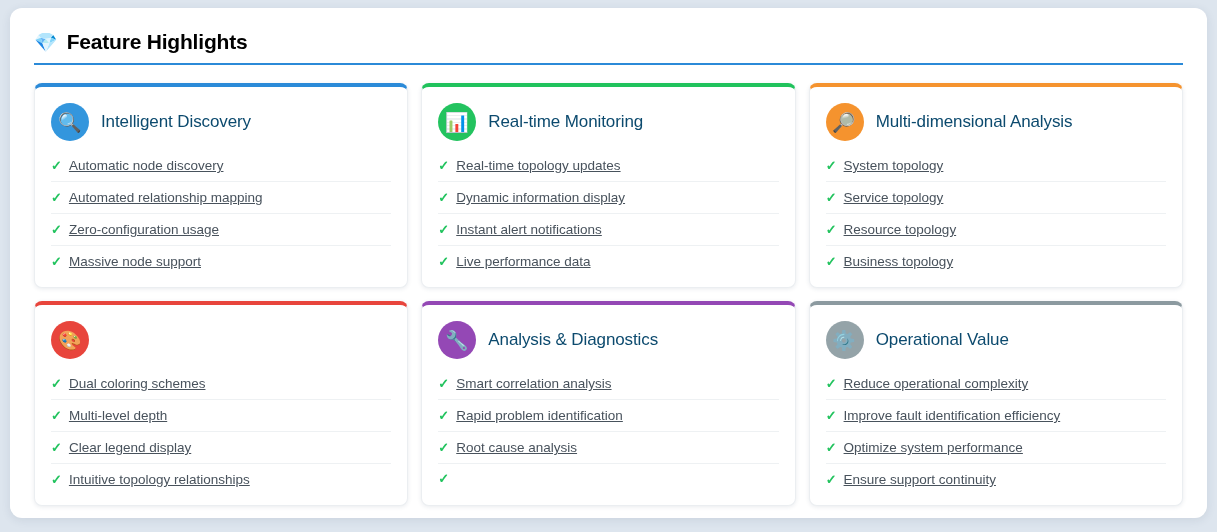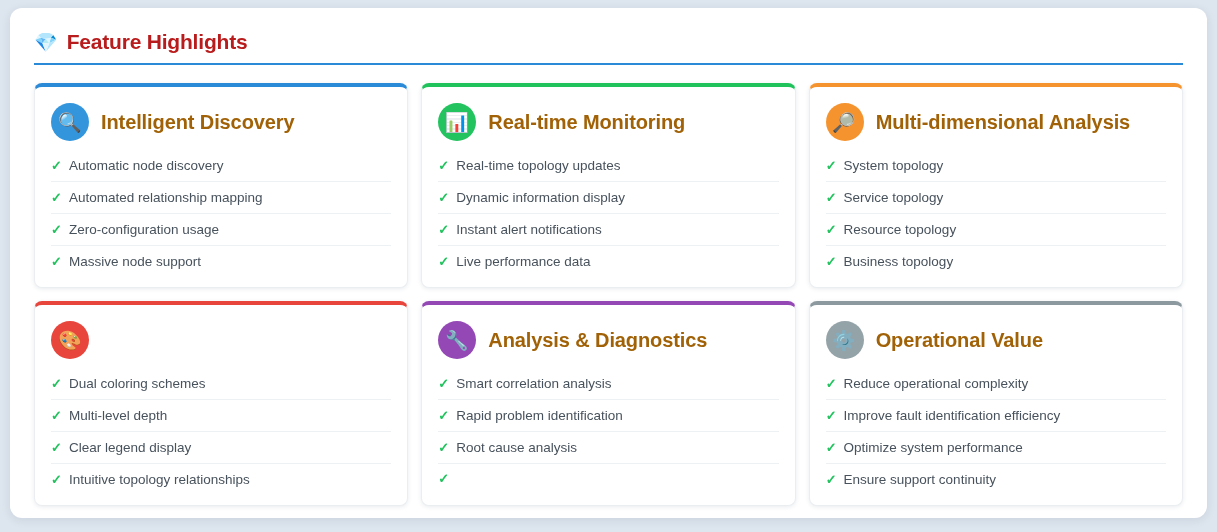--- a/index.html
+++ b/index.html
@@ -34,21 +34,21 @@
   }
   .gem-icon {
     font-size: 19px;
     line-height: 1;
     display: inline-block;
     color: #4fb3e8;
   }
   .section-title {
     font-size: 21px;
     font-weight: bold;
-    color: #b91c1c;
+    color: #000000;
     letter-spacing: -0.2px;
   }
   .header-rule {
     height: 2px;
     background: #2b8ad8;
     width: 100%;
     margin-bottom: 18px;
   }
   .card-grid {
     display: grid;
@@ -79,23 +79,23 @@
     height: 38px;
     border-radius: 50%;
     display: flex;
     align-items: center;
     justify-content: center;
     font-size: 19px;
     line-height: 1;
     flex: 0 0 auto;
   }
   .card-title {
-    font-size: 20px;
-    font-weight: bold;
-    color: #a16207;
+    font-size: 17px;
+    font-weight: normal;
+    color: #0c4a6e;
     letter-spacing: -0.1px;
   }
   .feature-list {
     list-style: none;
     margin: 0;
     padding: 0;
   }
   .feature-item {
     display: flex;
     align-items: center;
@@ -110,20 +110,21 @@
   }
   .check-icon {
     color: #22c35e;
     font-size: 13px;
     font-weight: bold;
     line-height: 1;
     flex: 0 0 auto;
   }
   .feature-text {
     white-space: nowrap;
+    text-decoration: underline;
   }
 </style>
 </head>
 <body>
 
 <div class="page-panel">
 
   <div class="section-header">
     <span class="gem-icon">💎</span>
     <span class="section-title">Feature Highlights</span>

